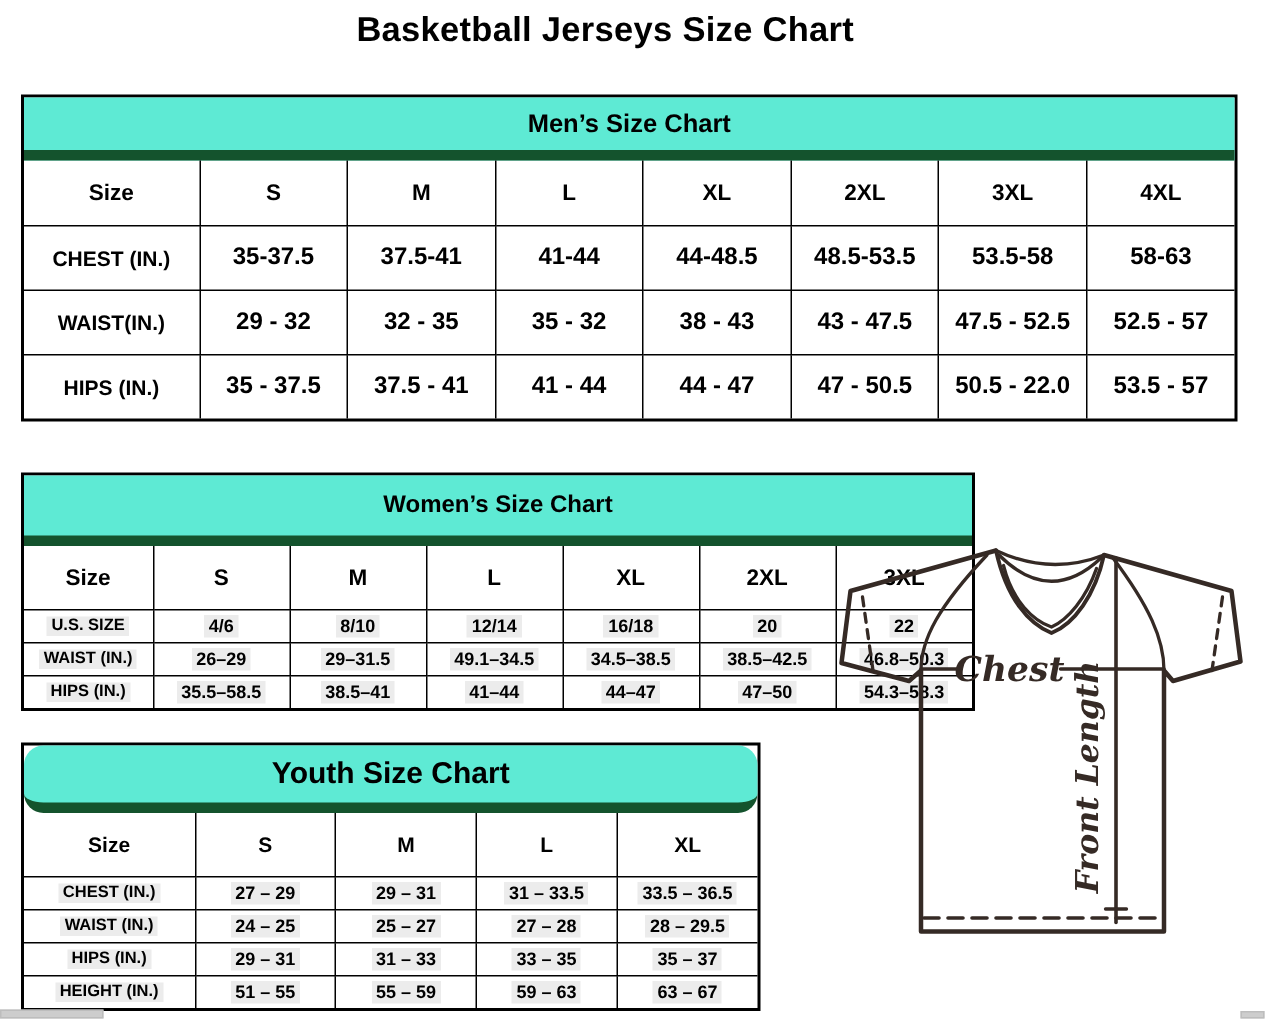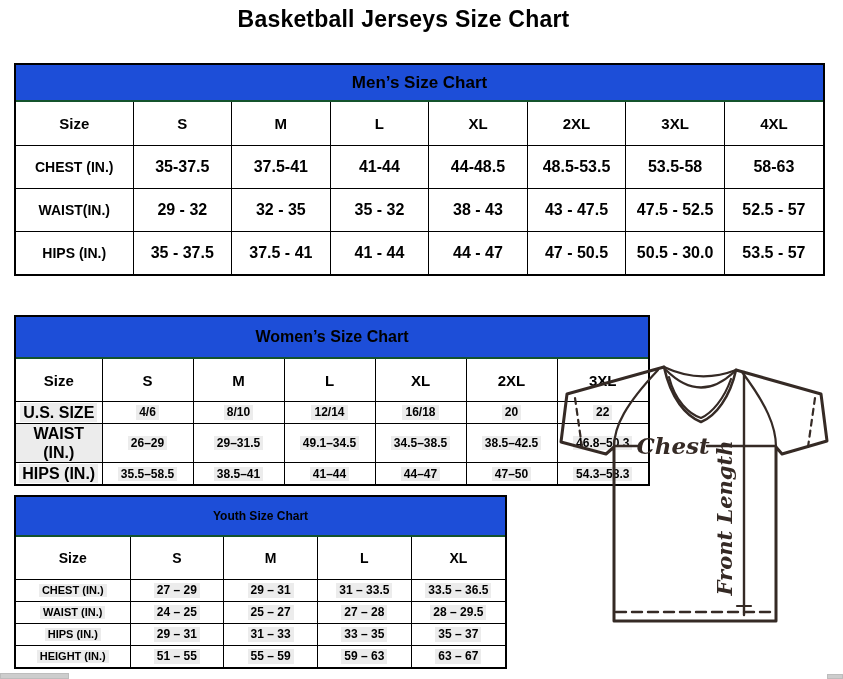--- a/index.html
+++ b/index.html
@@ -7,45 +7,45 @@
     width:843px;height:679px;background:#ffffff;
     font-family:"Liberation Sans",sans-serif;color:#000;
     position:relative;overflow:hidden;
   }
   .page-title{
     position:absolute;left:0;top:6px;width:807px;
     text-align:center;font-size:23px;font-weight:bold;letter-spacing:0.2px;
   }
   .size-chart{position:absolute;border:2px solid #000;background:#fff;box-sizing:border-box;}
   .chart-head{
-    background:#1d4ed8;border-bottom:2px solid #14532d;
+    background:#5eead4;border-bottom:7px solid #14532d;
     display:flex;align-items:center;justify-content:center;
     font-weight:bold;
   }
   table{border-collapse:collapse;border:hidden;width:100%;table-layout:fixed;}
   td{border:1px solid #000;text-align:center;vertical-align:middle;font-weight:bold;padding:0;}
   .hl{background:#ececec;padding:0 3px;display:inline-block;line-height:1.2;}
 
   
   #mens{left:14px;top:63px;width:811px;}
   #mens .chart-head{height:35px;font-size:17px;}
   #mens .size-row td{height:43px;font-size:15px;}
   #mens .data-row td{height:42px;font-size:16px;}
   #mens .data-row td.lbl{font-size:14px;}
 
   
   #womens{left:14px;top:315px;width:636px;}
   #womens .chart-head{height:40px;font-size:16px;}
   #womens .size-row td{height:42px;font-size:15px;}
   #womens .data-row td{height:21px;font-size:12px;}
-  #womens .data-row td.lbl{font-size:16px;}
+  #womens .data-row td.lbl{font-size:11px;}
 
   
   #youth{left:14px;top:495px;width:493px;}
-  #youth .chart-head{height:38px;font-size:12px;}
+  #youth .chart-head{height:38px;font-size:20px;border-radius:13px;}
   #youth .size-row td{height:42px;font-size:14px;}
   #youth .data-row td{height:21px;font-size:12px;}
   #youth .data-row td.lbl{font-size:11px;}
 
   
   #jersey{position:absolute;left:552px;top:356px;width:284px;height:274px;}
   #jersey svg{display:block;}
   .measure-text{
     font-family:"DejaVu Serif","Liberation Serif",serif;
     font-style:italic;font-weight:bold;fill:#352a25;
@@ -104,21 +104,21 @@
       <td>47.5 - 52.5</td>
       <td>52.5 - 57</td>
     </tr>
     <tr class="data-row">
       <td class="lbl">HIPS (IN.)</td>
       <td>35 - 37.5</td>
       <td>37.5 - 41</td>
       <td>41 - 44</td>
       <td>44 - 47</td>
       <td>47 - 50.5</td>
-      <td>50.5 - 30.0</td>
+      <td>50.5 - 22.0</td>
       <td>53.5 - 57</td>
     </tr>
     </tbody>
   </table>
 </div>
 
 <div class="size-chart" id="womens">
   <div class="chart-head">Women’s Size Chart</div>
   <table>
     <colgroup>

